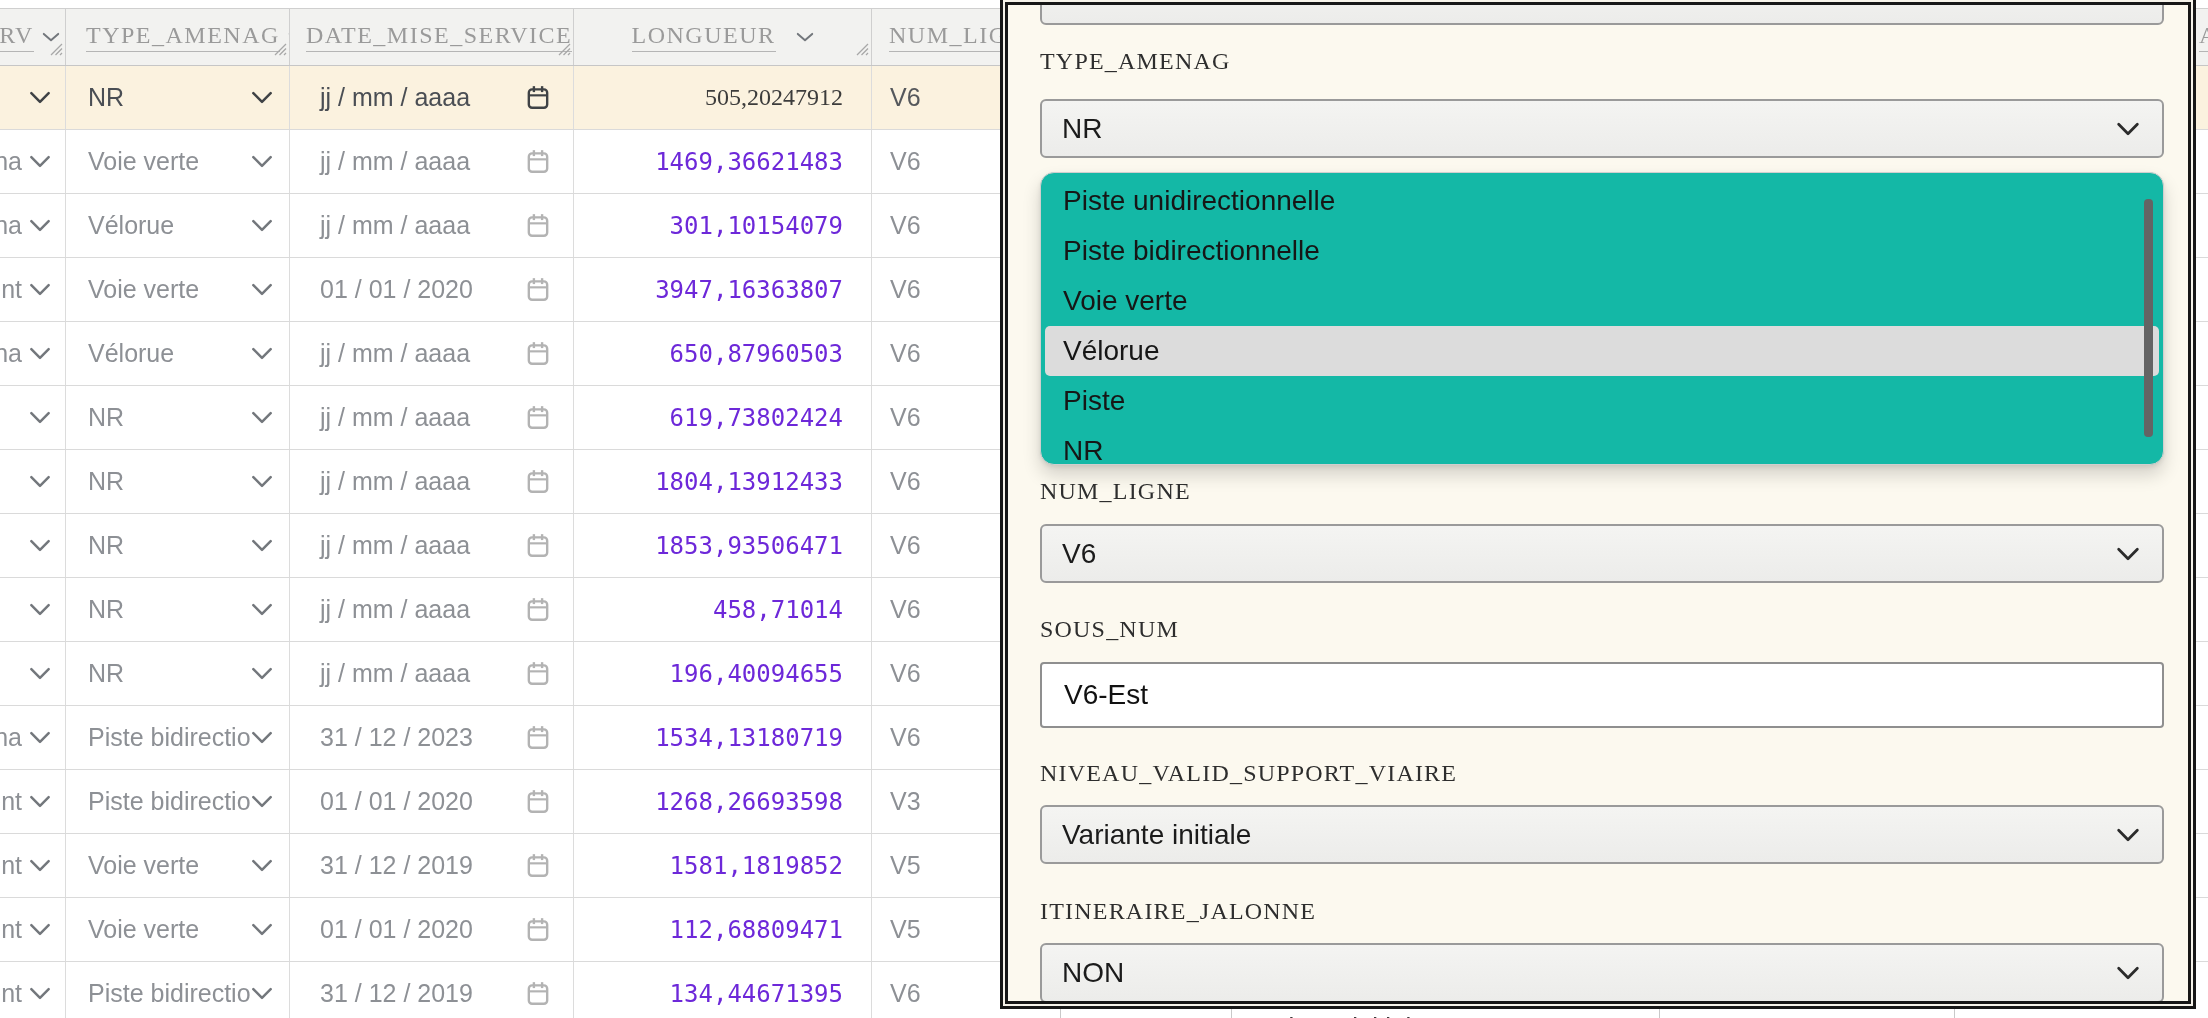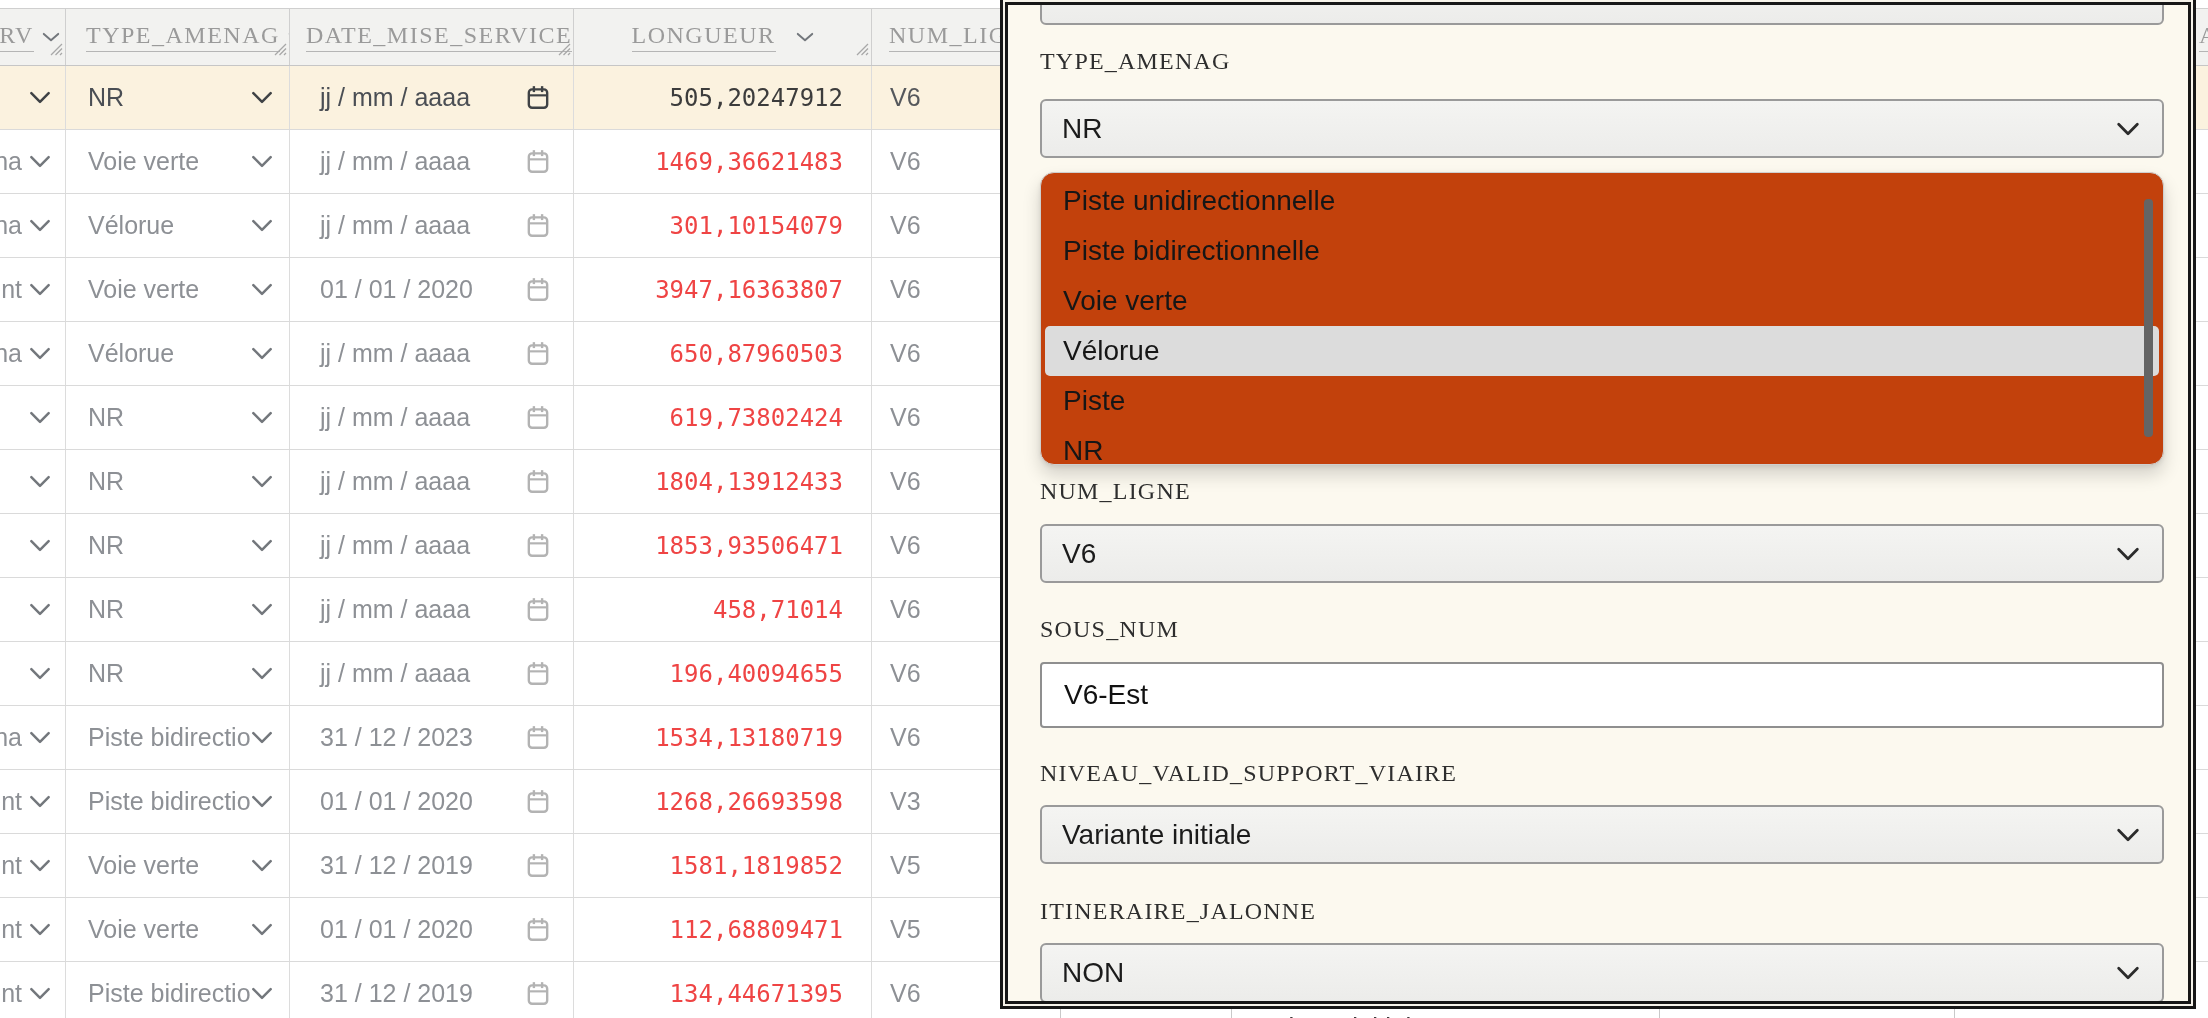--- a/index.html
+++ b/index.html
@@ -25,47 +25,47 @@
   .trow.selected{background:#fbf2df;}
   .cell{position:relative;box-sizing:border-box;border-right:1px solid #dcdcdc;display:flex;align-items:center;overflow:hidden;}
   .c1{width:66px;justify-content:flex-end;padding-right:14px;align-items:center;}
   .c2{width:224px;padding-left:22px;padding-right:16px;}
   .c3{width:284px;padding-left:30px;padding-right:22px;gap:28px;}
   .c4{width:298px;justify-content:flex-end;padding-right:28px;}
   .c5{width:1313px;padding-left:18px;}
   .frag,.type-val,.date-val,.nl-val{font-size:25px;color:#8d9095;white-space:nowrap;}
   .frag{margin-right:7px;}
   .type-val{max-width:164px;overflow:hidden;}
-  .num-val{font-family:"DejaVu Sans Mono", monospace;font-size:24px;color:#ef4444;}
+  .num-val{font-family:"DejaVu Sans Mono", monospace;font-size:24px;color:#6d28d9;}
   .icon{display:inline-flex;color:#73777c;flex:0 0 auto;}
   .cal{margin-left:auto;color:#b3b3b3;}
   .c2 .icon.chv{margin-left:auto;}
   .selected .frag,.selected .type-val,.selected .date-val{color:#4a4e54;}
   .selected .nl-val{color:#55585c;}
-  .selected .num-val{color:#3c3c3c;}
+  .selected .num-val{color:#3c3c3c;font-family:Liberation Serif, serif;}
   .selected .icon{color:#3f4245;}
 
   
   .strip{position:absolute;left:1000px;top:1009px;width:1208px;height:9px;background:#ffffff;overflow:hidden;z-index:3;}
   .strip .vline{position:absolute;top:0;width:1px;height:9px;background:#c9c9c9;}
   .strip .stx{position:absolute;top:3px;font-size:26px;color:#3a3a3a;white-space:nowrap;}
 
   
   .modal{position:absolute;left:1005px;top:2px;width:1186px;height:1002px;box-sizing:border-box;background:#fcf9ef;
          border:3px solid #171717;box-shadow:0 0 0 2px #f6f3ea, 0 0 0 5px #171717;overflow:hidden;z-index:5;}
   .modal .abs{position:absolute;left:32px;width:1124px;box-sizing:border-box;}
   .flabel{font-family:"Liberation Serif", serif;font-size:24px;letter-spacing:1.2px;color:#2e2e2e;line-height:32px;white-space:nowrap;}
   .fselect{height:59px;border:2px solid #9a9a9a;border-radius:6px;background:linear-gradient(#f4f4f2,#ececea);
            display:flex;align-items:center;padding-left:20px;padding-right:22px;font-size:28px;color:#1b1b1b;}
   .fselect .sv{white-space:nowrap;overflow:hidden;}
   .fselect .icon{margin-left:auto;color:#2b2b2b;}
   .cutsel{top:-35px;height:55px;border:2px solid #9a9a9a;border-radius:6px;background:linear-gradient(#f4f4f2,#ececea);}
   .finput{height:66px;border:2px solid #8f8f8f;border-radius:4px;background:#ffffff;display:flex;align-items:center;
           padding-left:22px;font-size:28px;color:#111111;}
-  .popup{top:167px;height:293px;background:#c2410c;border:1px solid #cfcfcf;border-radius:14px;
+  .popup{top:167px;height:293px;background:#14b8a6;border:1px solid #cfcfcf;border-radius:14px;
          box-shadow:0 10px 18px rgba(0,0,0,0.16), 0 2px 4px rgba(0,0,0,0.08);overflow:hidden;padding-top:3px;}
   .opt{height:50px;display:flex;align-items:center;padding-left:22px;font-size:28px;color:#161616;white-space:nowrap;}
   .opt.active{background:#dcdcdc;border-radius:5px;margin:0 4px;padding-left:18px;}
   .pscroll{position:absolute;right:10px;top:26px;width:9px;height:238px;background:#646464;border-radius:4px;}
 </style>
 </head>
 <body>
 
 <div class="stage">
 

